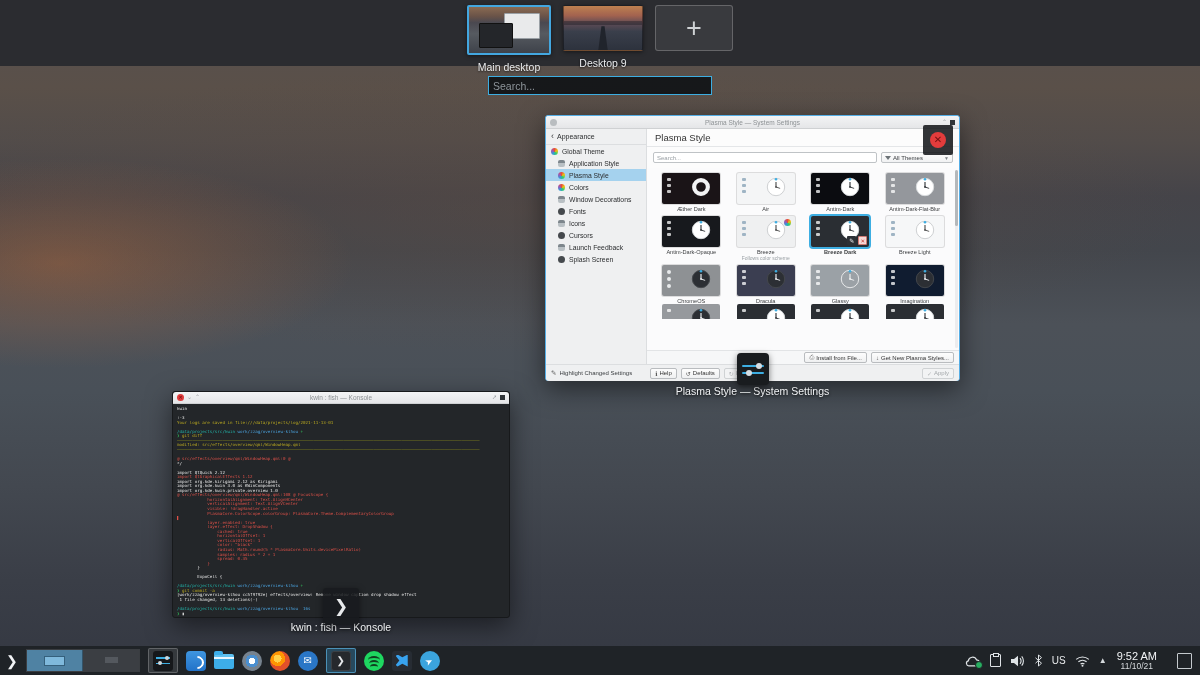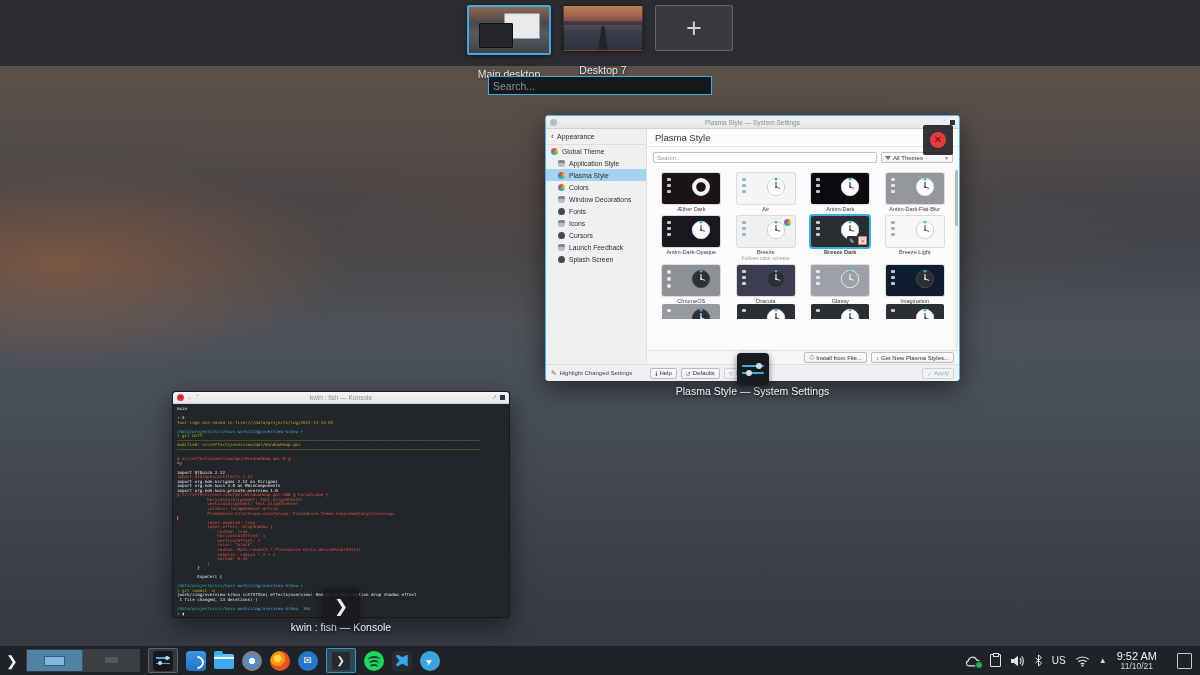--- a/index.html
+++ b/index.html
@@ -10,21 +10,21 @@
       radial-gradient(ellipse 420px 150px at 5% 39%, rgba(198,110,55,.40), rgba(198,110,55,0) 70%),
       radial-gradient(ellipse 900px 200px at 45% 31%, rgba(96,76,64,.40), rgba(96,76,64,0) 72%),
       linear-gradient(180deg,#565050 0%,#5a5049 13%,#524c4a 21%,#454449 29%,#43464c 37%,#4c5158 48%,#495058 58%,#434850 72%,#3a3e47 86%,#343842 100%);
   }
   
   .top-strip{position:absolute;left:0;top:0;width:1200px;height:66px;background:rgba(39,41,46,.92);}
   .desktops{position:absolute;left:0;top:5px;width:100%;display:flex;justify-content:center;align-items:flex-start;gap:12px;}
   .desk{display:flex;flex-direction:column;align-items:center;}
   .desk-thumb{width:78px;height:44px;border-radius:2px;position:relative;overflow:hidden;border:1px solid rgba(0,0,0,.4);box-shadow:0 1px 4px rgba(0,0,0,.5);}
   .desk.selected .desk-thumb{border:2px solid #43a7e0;width:80px;height:46px;}
-  .desk-label{margin-top:13px;font-size:10.5px;color:#e8eaec;text-shadow:0 1px 2px rgba(0,0,0,.7);text-align:right;}
+  .desk-label{margin-top:6px;font-size:10.5px;color:#e8eaec;text-shadow:0 1px 2px rgba(0,0,0,.7);text-align:right;}
   .wall-main{background:linear-gradient(180deg,#8a6a52 0%,#6a5348 20%,#4a4850 34%,#565a60 58%,#3e424a 100%);}
   .wall-main .miniwin-light{position:absolute;left:44%;top:12%;width:42%;height:54%;background:#e9eaeb;border:1px solid #9aa0a5;border-radius:1px;}
   .wall-main .miniwin-dark{position:absolute;left:12%;top:34%;width:40%;height:50%;background:#24262a;border:1px solid #111;border-radius:1px;}
   .wall-pier{background:linear-gradient(180deg,#bd8050 0%,#a2624f 22%,#5d4b55 40%,#3a3f4b 58%,#2d323d 100%);}
   .wall-pier:before{content:"";position:absolute;left:0;top:34%;width:100%;height:10%;background:rgba(30,30,38,.45);}
   .wall-pier:after{content:"";position:absolute;left:0;top:0;width:100%;height:100%;background:#20242c;clip-path:polygon(44% 100%,56% 100%,52% 46%,48% 46%);}
   .desk-add{width:76px;height:44px;border-radius:3px;background:rgba(255,255,255,.07);border:1px solid rgba(255,255,255,.22);
     display:flex;align-items:center;justify-content:center;color:#cfd2d5;font-size:27px;font-weight:300;}
   
   .ov-search{position:absolute;left:488px;top:76px;width:224px;height:19px;box-sizing:border-box;
@@ -171,21 +171,21 @@
   <div class="desktops" id="desktops">
       <div class="desk selected">
         <div class="desk-thumb wall-main">
           <span class="miniwin-light"></span>
           <span class="miniwin-dark"></span>
         </div>
         <div class="desk-label">Main desktop</div>
       </div>
       <div class="desk">
         <div class="desk-thumb wall-pier"></div>
-        <div class="desk-label">Desktop 7</div>
+        <div class="desk-label">Desktop 9</div>
       </div>
       <div class="desk-add">+</div>
     </div>
 </div>
 
 <input class="ov-search" placeholder="Search..." style="">
 
 <div class="win settings-win">
   <div class="titlebar">
     <div class="tb-left">

